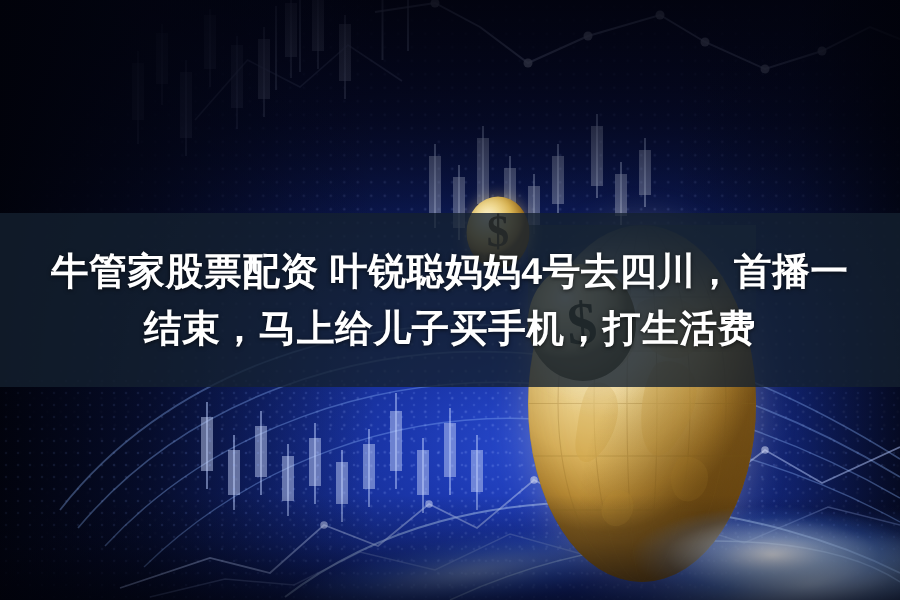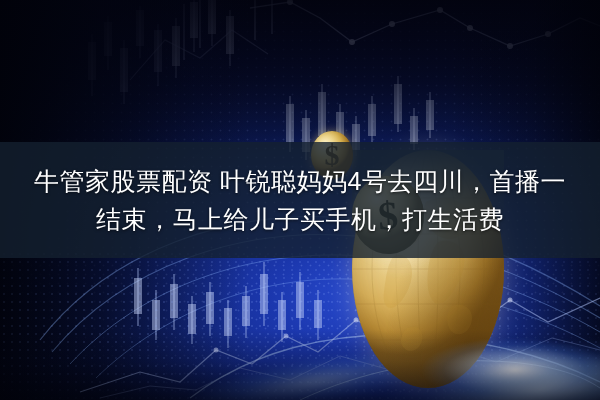--- a/index.html
+++ b/index.html
@@ -132,21 +132,21 @@
   .band {
     position: absolute; left: 0; right: 0; top: 142px; height: 116px;
     background: rgba(20,33,48,.80);
     display: flex; flex-direction: column;
     align-items: center; justify-content: center;
     gap: 2px;
   }
   .headline {
     color: #ffffff;
     font-size: 25px;
-    font-weight: 400;
+    font-weight: 700;
     line-height: 1.45;
     letter-spacing: .5px;
     text-align: right;
     white-space: nowrap;
     text-shadow: 0 1px 3px rgba(0,0,0,.65);
     font-family: "Liberation Sans", "DejaVu Sans", sans-serif;
   }
 </style>
 </head>
 <body>

